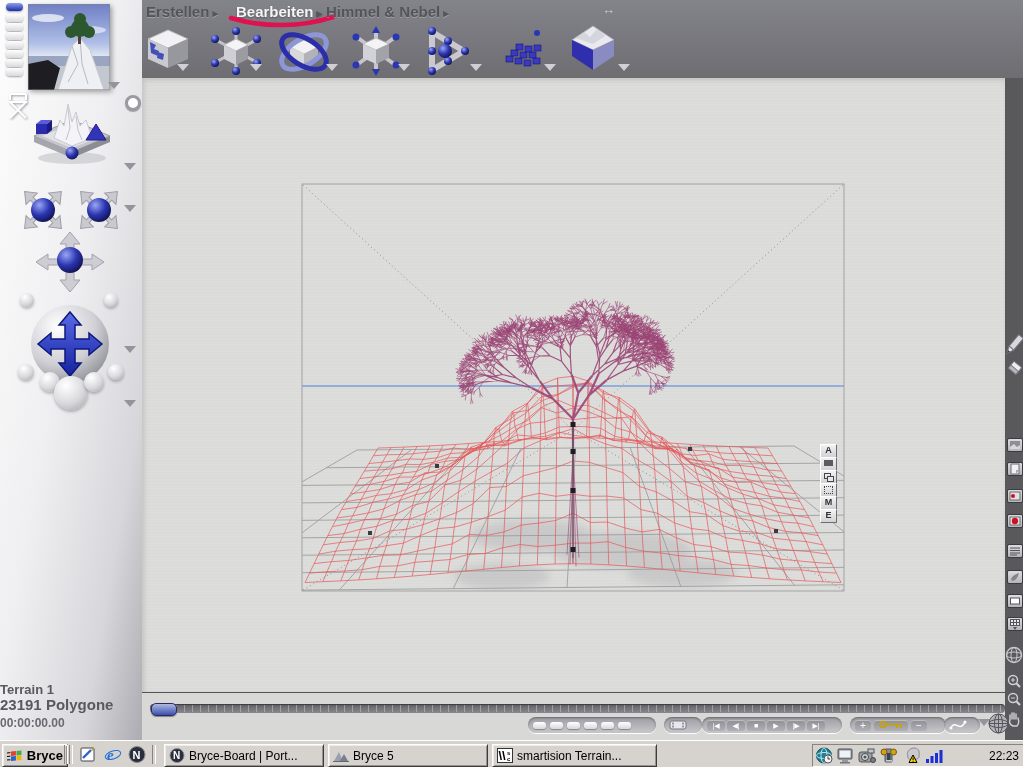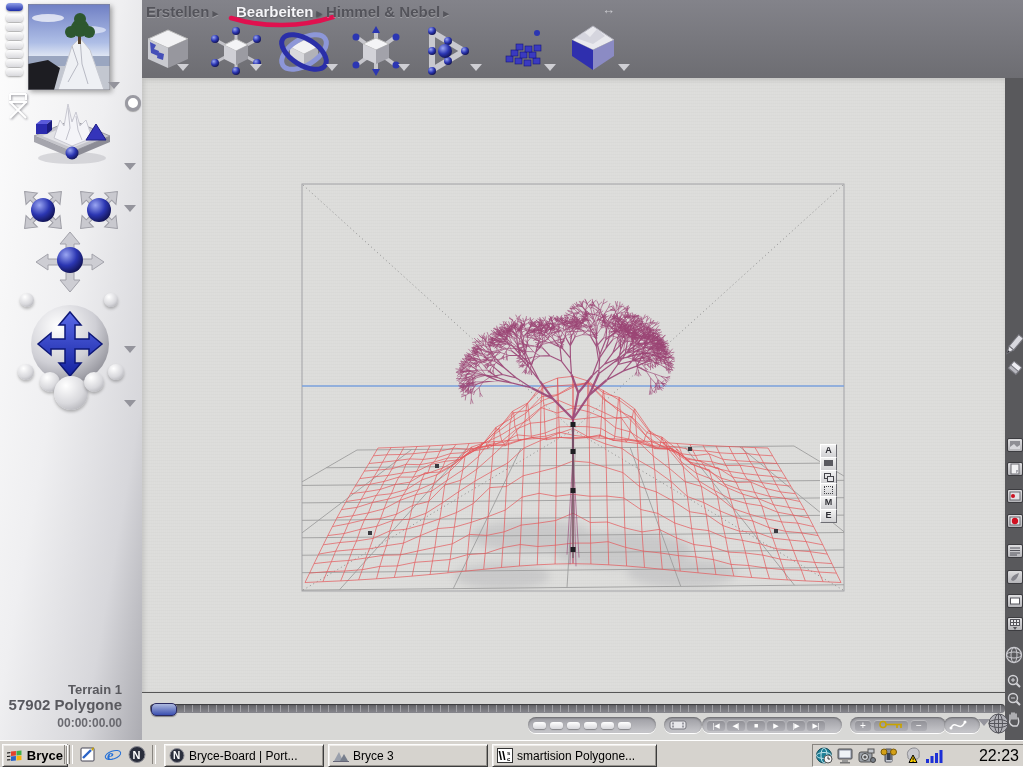--- a/index.html
+++ b/index.html
@@ -21,21 +21,21 @@
   .trid{border-top-color:#94949c;}
 
   
   .sidebar{left:0;top:0;width:142px;height:740px;
            background:linear-gradient(100deg,#fdfdfd 0%,#efeff1 45%,#d7d7db 78%,#ababb1 100%);}
   .pill{left:6px;width:17px;height:8px;border-radius:4px;background:linear-gradient(#ffffff,#d9d9dd);
         box-shadow:0 1px 2px rgba(0,0,0,0.35);cursor:pointer;}
   .pill.blue{background:linear-gradient(#8f9fe8,#1d2da8);}
   .sphere{border-radius:50%;background:radial-gradient(circle at 35% 28%,#ffffff,#d9d9dd 55%,#9e9ea4);
           box-shadow:0 2px 3px rgba(0,0,0,0.25);cursor:pointer;}
-  .statustext{width:122px;text-align:right;color:#59595e;font-weight:bold;}
+  .statustext{width:122px;text-align:left;color:#59595e;font-weight:bold;}
 
   
   .canvas{left:142px;top:78px;width:863px;height:614px;background:#dcdcda;
           background-image:repeating-linear-gradient(0deg,rgba(0,0,0,0.016) 0 1px,transparent 1px 3px),
                            repeating-linear-gradient(90deg,rgba(255,255,255,0.05) 0 1px,transparent 1px 2px);
           box-shadow:inset 2px 2px 5px rgba(0,0,0,0.12);}
   .attrbtn{left:678px;width:15px;height:12px;background:linear-gradient(#f2f2f2,#d2d2d4);
            border:1px solid;border-color:#ffffff #6e6e74 #6e6e74 #ffffff;
            font-size:9px;font-weight:bold;color:#2e2e34;text-align:center;line-height:11px;cursor:pointer;}
 
@@ -68,21 +68,21 @@
   .taskbar{left:0;top:740px;width:1023px;height:27px;background:#d6d3ce;border-top:1px solid #fff;}
   .tbtn{top:3px;height:21px;background:#d6d3ce;border:1px solid;cursor:pointer;
         border-color:#fdfdfd #3c3c3c #3c3c3c #fdfdfd;
         box-shadow:inset 1px 1px 0 #efece8,inset -1px -1px 0 #97948f;
         display:flex;align-items:center;font-size:12px;color:#000;padding:0 4px;gap:4px;
         white-space:nowrap;overflow:hidden;}
   .qdiv{top:4px;width:2px;height:19px;border-left:1px solid #87847f;border-right:1px solid #fff;}
   .qicon{top:5px;width:18px;height:17px;cursor:pointer;}
   .tray{left:812px;top:3px;width:207px;height:21px;border:1px solid;
         border-color:#87847f #fff #fff #87847f;display:flex;align-items:center;padding:0 3px;gap:4px;}
-  .clock{font-size:16px;color:#000;margin-left:auto;margin-right:4px;}
+  .clock{font-size:12px;color:#000;margin-left:auto;margin-right:4px;}
   svg{display:block;}
 </style>
 </head>
 <body>
 
 <div id="app">
 
   <div class="abs topbar">
     <div class="abs menuitem" style="left:16px;">
       <span>Erstellen</span><span class="menuarrow">▸</span>
@@ -347,21 +347,21 @@
     <div class="abs tri trid" style="left:124px;top:346px;"></div>
 
     <div class="abs sphere" style="left:18px;top:364px;width:16px;height:16px;"></div>
     <div class="abs sphere" style="left:40px;top:372px;width:20px;height:20px;"></div>
     <div class="abs sphere" style="left:54px;top:376px;width:34px;height:34px;"></div>
     <div class="abs sphere" style="left:84px;top:372px;width:20px;height:20px;"></div>
     <div class="abs sphere" style="left:108px;top:364px;width:16px;height:16px;"></div>
     <div class="abs tri trid" style="left:124px;top:400px;"></div>
 
     <div class="abs statustext" style="top:682px;font-size:13px;">Terrain 1</div>
-    <div class="abs statustext" style="top:696px;font-size:15px;">57902 Polygone</div>
+    <div class="abs statustext" style="top:696px;font-size:15px;">23191 Polygone</div>
     <div class="abs statustext" style="top:716px;font-size:12px;color:#6a6a70;">00:00:00.00</div>
   </div>
 
   <div class="abs canvas">
     <svg id="scene" width="863" height="614" viewBox="0 0 863 614">
       <defs>
         <clipPath id="vc">
             <rect x="160" y="106" width="542" height="407"></rect>
           </clipPath>
         <filter id="blur4">
@@ -711,30 +711,30 @@
           <text x="4" y="11" font-size="10" font-weight="bold" fill="#fff" font-family="Liberation Sans,sans-serif">N</text>
         </svg>
       <span>Bryce-Board | Port...</span>
     </div>
     <div class="abs tbtn" style="left:328px;width:150px;">
       <svg width="16" height="14">
           <polygon points="1,12 6,3 10,12" fill="#9aa0ac"></polygon>
           <polygon points="7,12 11,5 15,12" fill="#777e8c"></polygon>
           <line x1="0" y1="12.5" x2="16" y2="12.5" stroke="#667"></line>
         </svg>
-      <span>Bryce 3</span>
+      <span>Bryce 5</span>
     </div>
     <div class="abs tbtn" style="left:492px;width:155px;">
       <svg width="16" height="15">
         <rect x="0.5" y="0.5" width="15" height="14" fill="#fff" stroke="#333"></rect>
         <text x="1.5" y="12" font-size="13" font-weight="bold" fill="#000" font-family="Liberation Sans,sans-serif">\\</text>
         <text x="10" y="7" font-size="6" font-weight="bold" fill="#000">s</text>
         <text x="10" y="13" font-size="6" font-weight="bold" fill="#000">c</text>
       </svg>
-      <span>smartision Polygone...</span>
+      <span>smartision Terrain...</span>
     </div>
 
     <div class="abs tray">
       <svg width="17" height="17">
           <circle cx="8" cy="8.5" r="7.5" fill="#1e7f96" stroke="#0c4654"></circle>
           <ellipse cx="8" cy="8.5" rx="7.5" ry="3" fill="none" stroke="#bfe4ec"></ellipse>
           <ellipse cx="8" cy="8.5" rx="3" ry="7.5" fill="none" stroke="#bfe4ec"></ellipse>
           <circle cx="12" cy="12" r="4" fill="#f4f4f6" stroke="#555"></circle>
           <line x1="12" y1="12" x2="12" y2="9.5" stroke="#333"></line>
           <line x1="12" y1="12" x2="14" y2="12" stroke="#333"></line>

